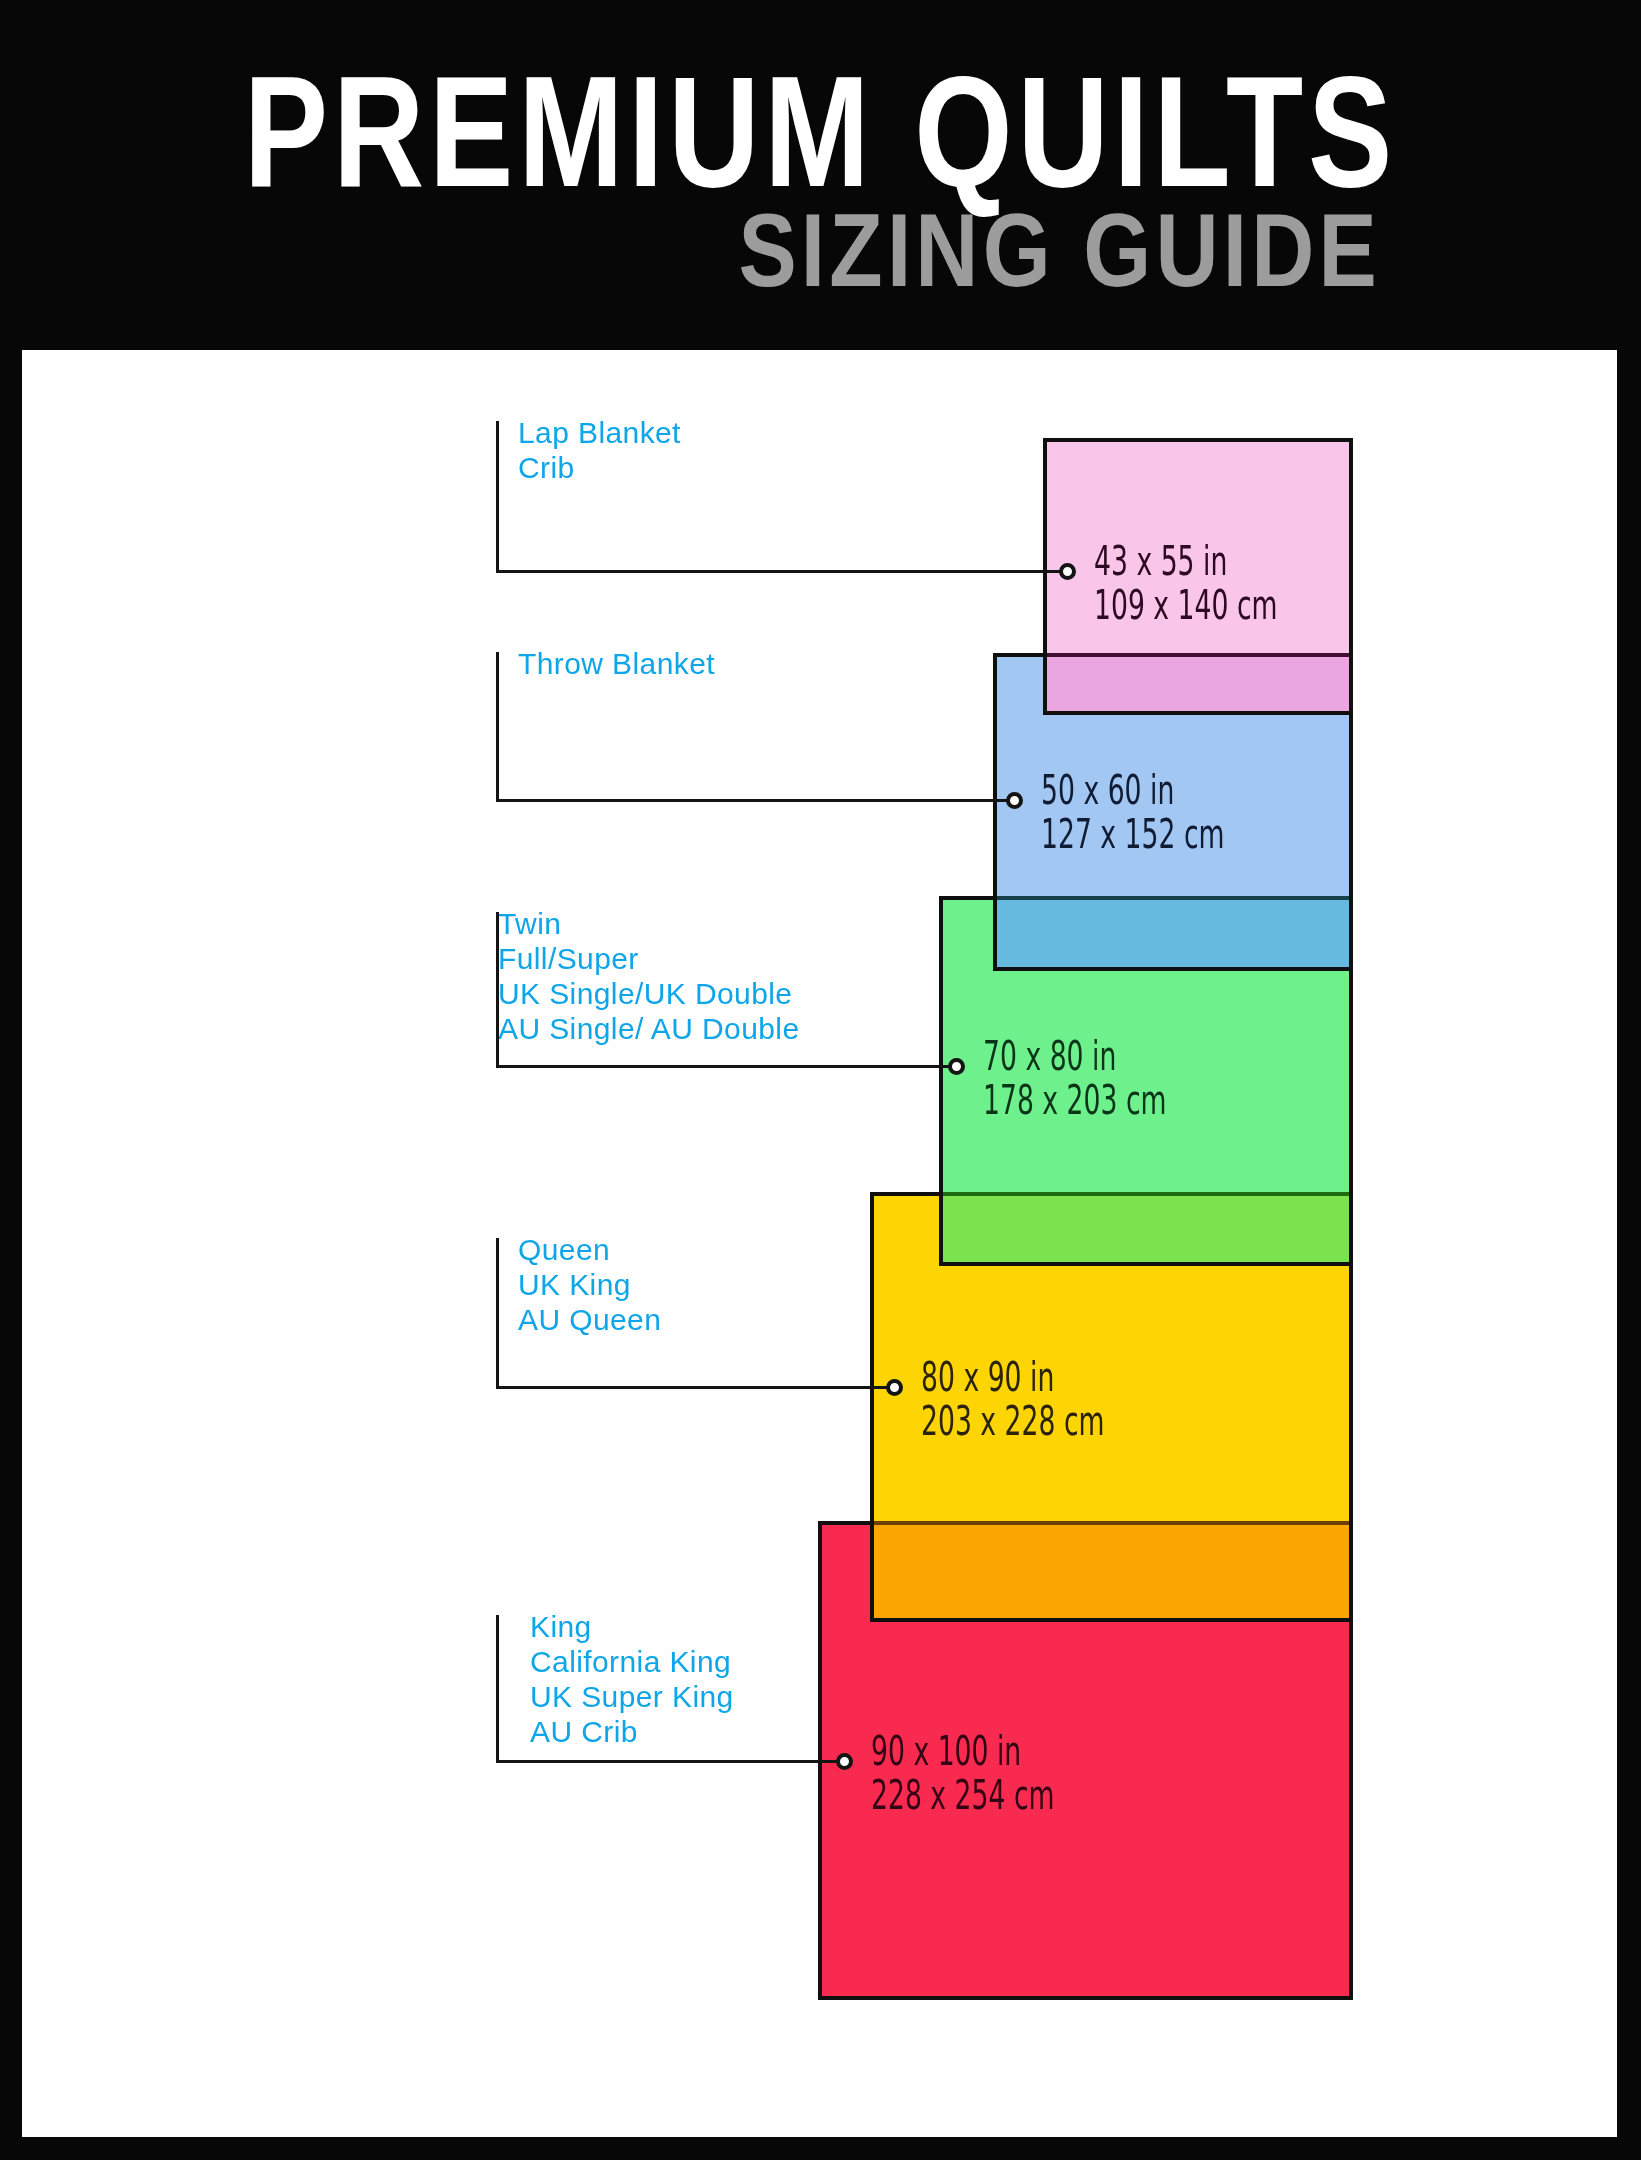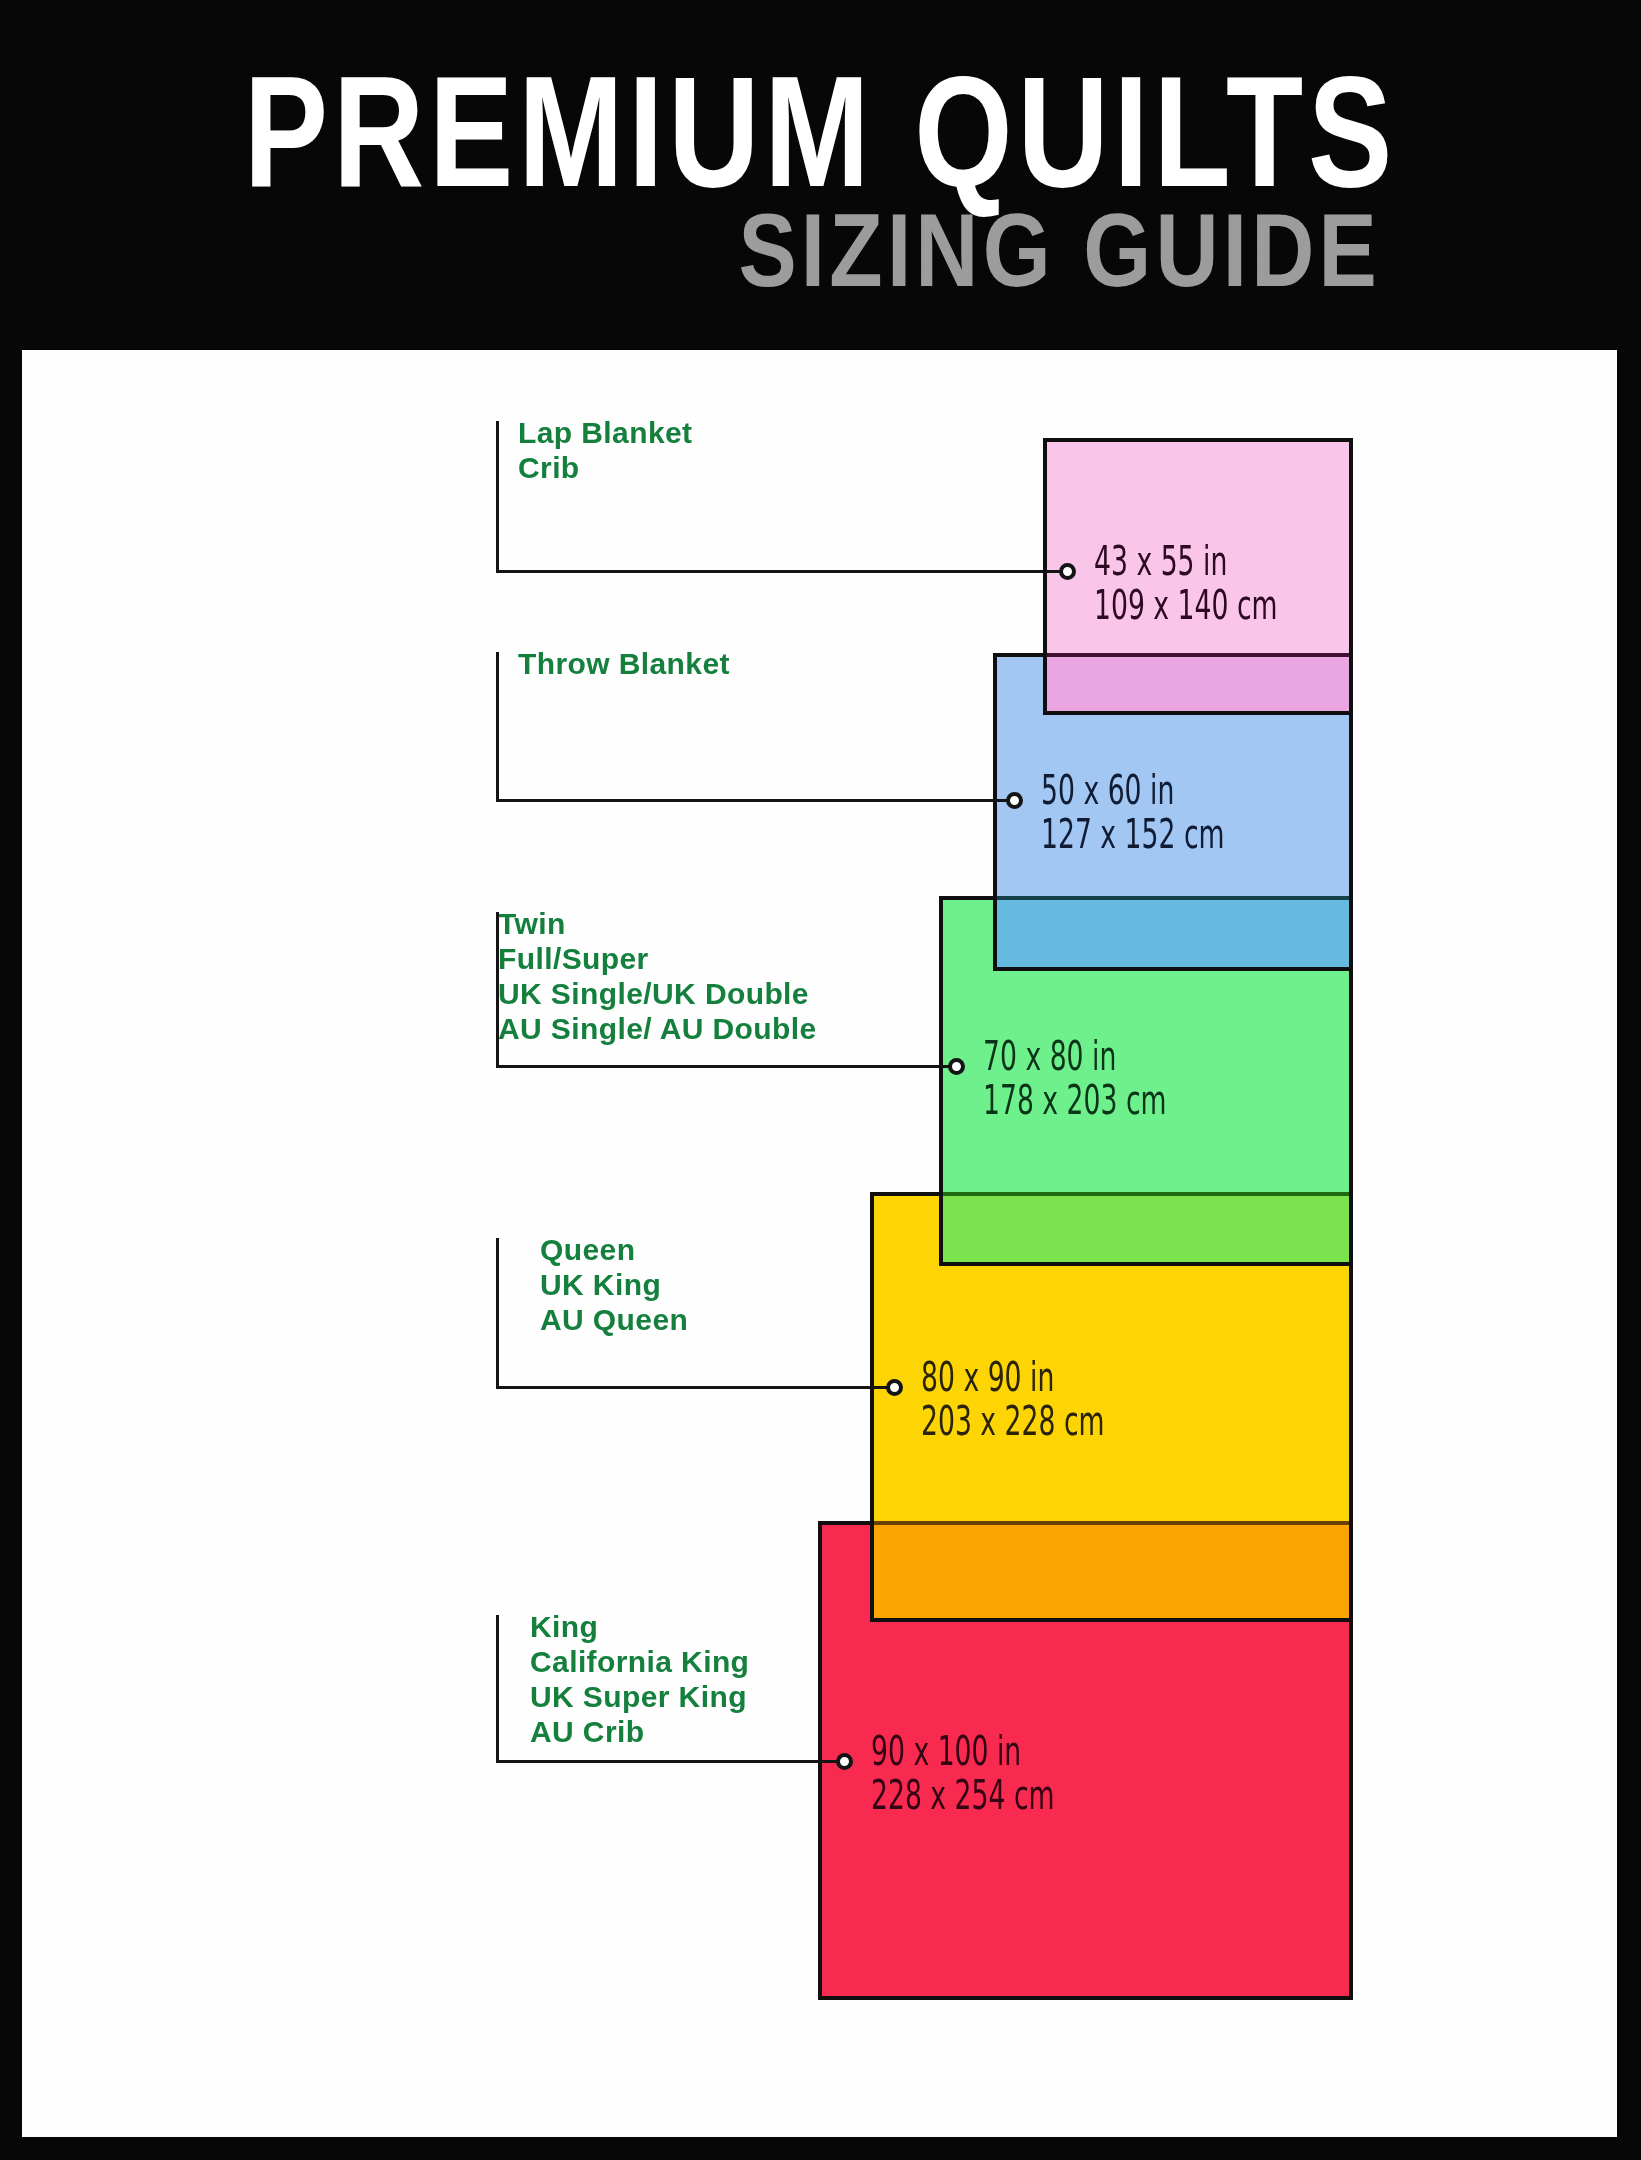--- a/index.html
+++ b/index.html
@@ -11,21 +11,21 @@
          transform:scaleX(0.80);}
   .subtitle{position:absolute;right:260px;top:198px;color:#9c9c9c;
          font-size:104px;font-weight:700;letter-spacing:5px;line-height:1;white-space:nowrap;
          transform:scaleX(0.84);transform-origin:right center;}
   .quilt{position:absolute;border:4px solid #0f0f0f;box-sizing:border-box;}
   .band{position:absolute;left:0;right:0;bottom:0;border-top:4px solid transparent;box-sizing:border-box;}
   .dot{position:absolute;width:9px;height:9px;border:4px solid #141414;border-radius:50%;
        background:#ffffff;z-index:20;}
   .hline{position:absolute;height:3px;background:#141414;z-index:18;}
   .vline{position:absolute;width:3px;background:#141414;z-index:18;}
-  .labels{position:absolute;color:#15803d;font-weight:700;font-size:30px;line-height:35px;
+  .labels{position:absolute;color:#0ea5e9;font-weight:400;font-size:30px;line-height:35px;
           letter-spacing:0.4px;z-index:15;white-space:nowrap;}
   .dim{position:absolute;font-family:"DejaVu Sans", sans-serif;font-size:41px;line-height:44px;
        transform:scaleX(0.65);transform-origin:left top;white-space:nowrap;z-index:22;}
 </style>
 </head>
 <body>
 
 <div class="frame-bg" style="background: rgb(7, 7, 7);"></div>
 
 <div class="content" style="background: rgb(254, 254, 254);"></div>
@@ -81,21 +81,21 @@
   <div>Throw Blanket</div>
 </div>
 
 <div class="labels" style="left:498px;top:906px">
   <div>Twin</div>
   <div>Full/Super</div>
   <div>UK Single/UK Double</div>
   <div>AU Single/ AU Double</div>
 </div>
 
-<div class="labels" style="left:540px;top:1232px">
+<div class="labels" style="left:518px;top:1232px">
   <div>Queen</div>
   <div>UK King</div>
   <div>AU Queen</div>
 </div>
 
 <div class="labels" style="left:530px;top:1609px">
   <div>King</div>
   <div>California King</div>
   <div>UK Super King</div>
   <div>AU Crib</div>

